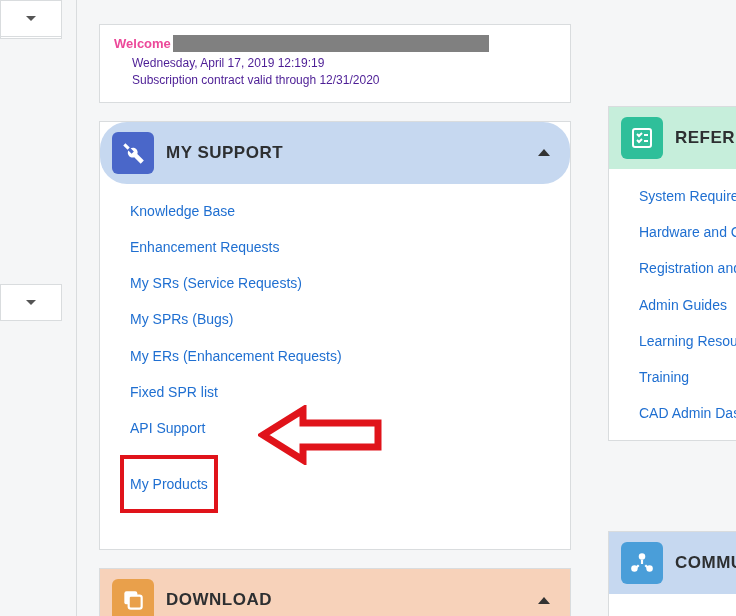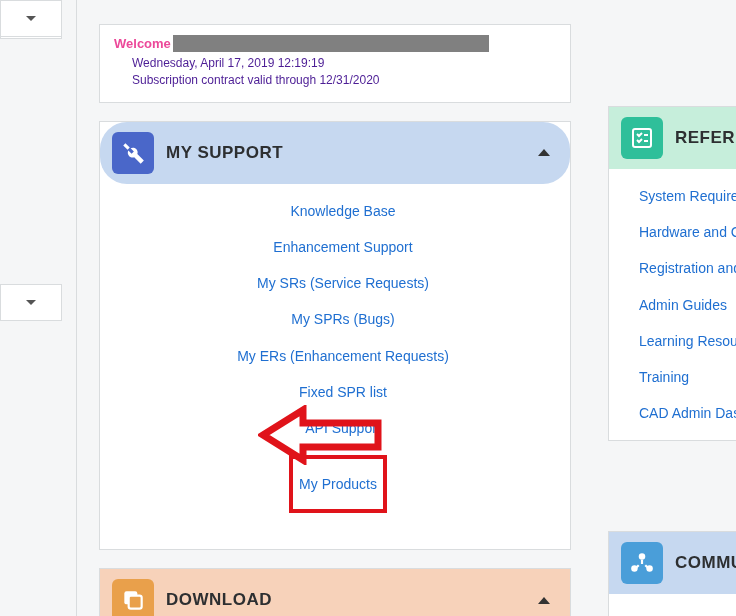--- a/index.html
+++ b/index.html
@@ -113,21 +113,20 @@
   }
   .chevron-up {
     width: 0; height: 0;
     border-left: 6px solid transparent;
     border-right: 6px solid transparent;
     border-bottom: 7px solid #333;
     margin-right: 8px;
   }
   .panel-body {
     padding: 18px 14px 18px 30px;
-    text-align: center;
   }
   .link-item {
     display: block;
     color: #1f6fd1;
     font-size: 14px;
     text-decoration: none;
     margin-bottom: 18px;
     cursor: pointer;
     line-height: 1.3;
   }
@@ -194,21 +193,21 @@
       <div class="icon-tile tile-blue">
         <svg width="26" height="26" viewBox="0 0 24 24" fill="#fff">
             <path d="M22 19l-6-6c.6-1.5.3-3.3-1-4.6-1.4-1.4-3.5-1.7-5.2-.8l3 3-2.1 2.1-3-3c-.9 1.7-.6 3.8.8 5.2 1.3 1.3 3.1 1.6 4.6 1l6 6 2.9-2.9zM3 5l2-2 4 4-2 2-4-4z"></path>
           </svg>
       </div>
       <div class="panel-title">MY SUPPORT</div>
       <span class="chevron-up"></span>
     </div>
     <div class="panel-body">
       <a class="link-item">Knowledge Base</a>
-      <a class="link-item">Enhancement Support</a>
+      <a class="link-item">Enhancement Requests</a>
       <a class="link-item">My SRs (Service Requests)</a>
       <a class="link-item">My SPRs (Bugs)</a>
       <a class="link-item">My ERs (Enhancement Requests)</a>
       <a class="link-item">Fixed SPR list</a>
       <a class="link-item">API Support</a>
       <div class="link-item highlighted">
         <span class="highlight-box">
           <a style="color:#1f6fd1;text-decoration:none">My Products</a>
         </span>
       </div>

